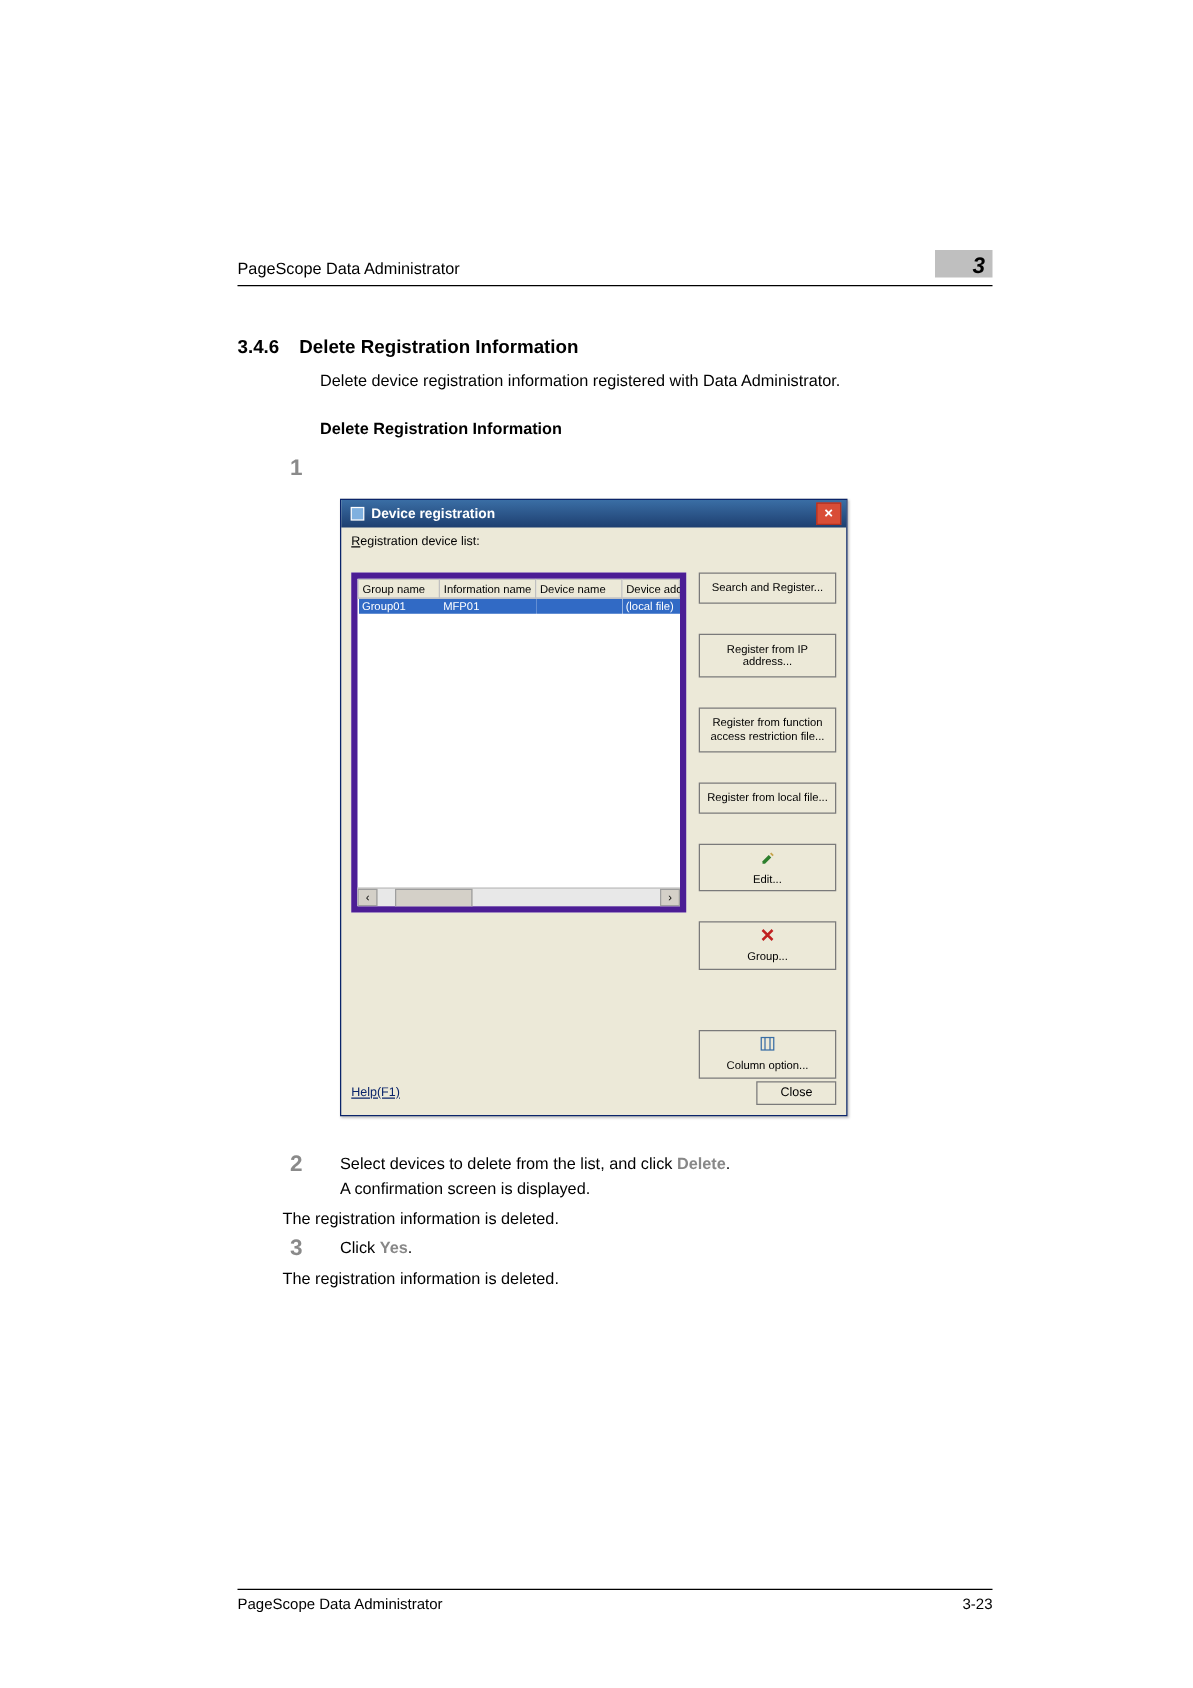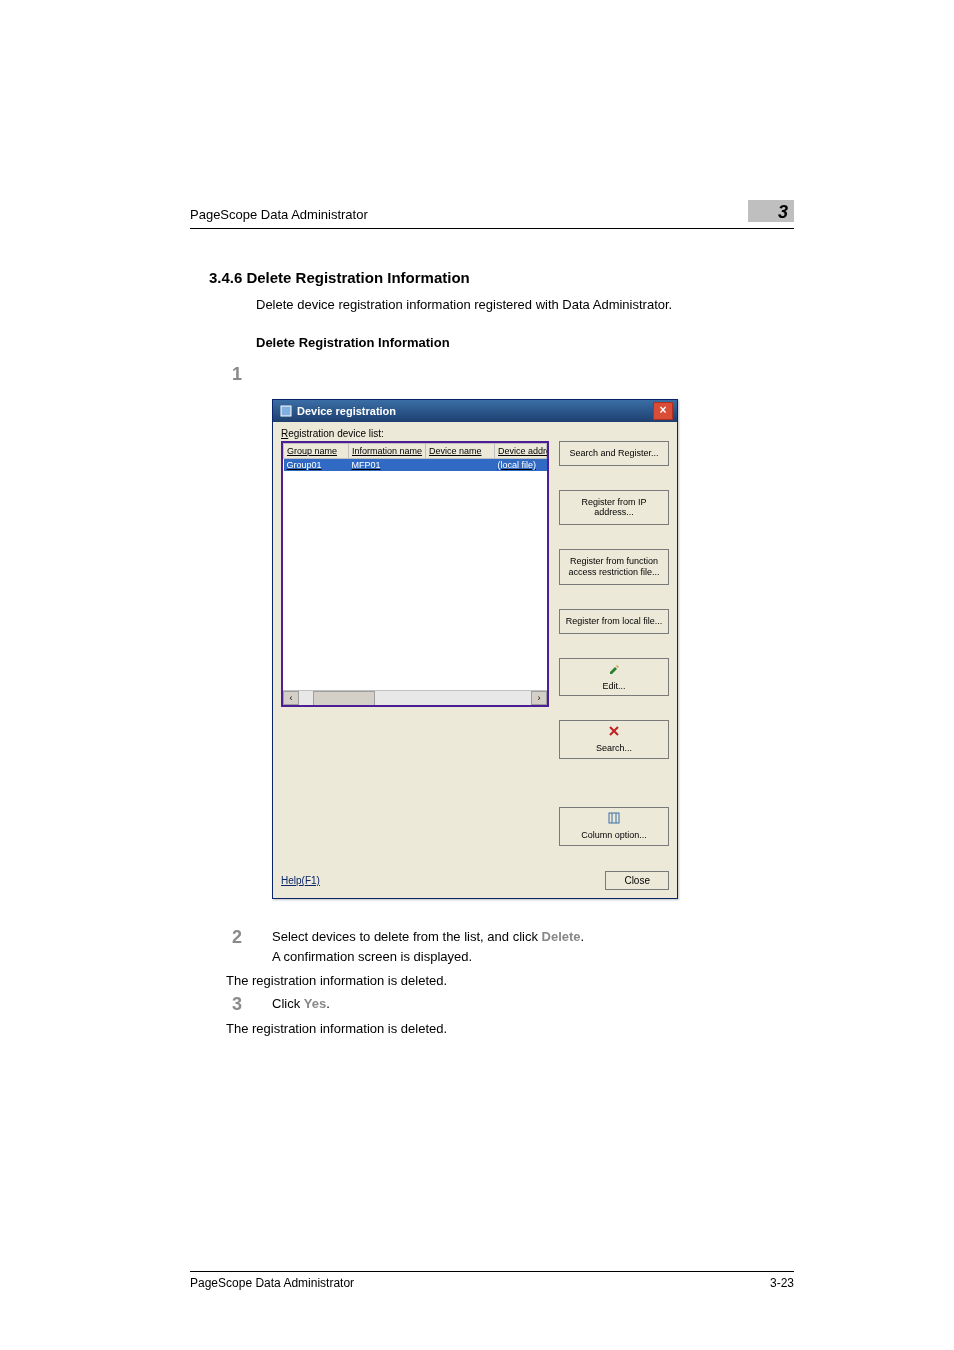--- a/index.html
+++ b/index.html
@@ -35,23 +35,22 @@
     padding: 2px 6px 0 0;
     box-sizing: border-box;
   }
   .rh-chapter {
     font-size: 18px;
     font-weight: bold;
     font-style: italic;
   }
   .section-heading {
     display: flex;
-    gap: 4px;
+    gap: 16px;
     margin-bottom: 10px;
-    margin-left: 19px;
   }
   .section-num {
     font-size: 15px;
     font-weight: bold;
   }
   .section-title {
     font-size: 15px;
     font-weight: bold;
   }
   .body-text {
@@ -120,35 +119,34 @@
     font-size: 12px; font-weight: bold;
     line-height: 14px;
     text-align: center;
     cursor: pointer;
   }
   .dlg-body {
     padding: 6px 8px 8px 8px;
   }
   .dlg-list-label {
     font-size: 10px;
-    margin-bottom: 2px;
+    margin-bottom: 19px;
   }
   .dlg-list-label u { text-decoration: underline; }
   .dlg-columns {
     display: flex;
     gap: 10px;
   }
   .dlg-list {
     flex: 1;
-    border: 2px solid #4c1d95;
+    border: 5px solid #4c1d95;
     background: #fff;
     height: 262px;
     position: relative;
     overflow: hidden;
-    text-decoration: underline;
   }
   .dlg-table {
     border-collapse: collapse;
     width: 100%;
     font-size: 9px;
     table-layout: fixed;
   }
   .dlg-table th {
     background: #ece9d8;
     border: 1px solid #c0c0c0;
@@ -218,21 +216,21 @@
   .mini-ico {
     width: 12px; height: 12px;
     flex: 0 0 12px;
     display: inline-block;
   }
   .spacer { flex: 1; }
   .dlg-footer {
     display: flex;
     justify-content: space-between;
     align-items: center;
-    margin-top: 25px;
+    margin-top: 2px;
   }
   .dlg-help {
     font-size: 10px;
     color: #0a246a;
     text-decoration: underline;
     cursor: pointer;
   }
   .dlg-footbtn {
     border: 1px solid #7a7a7a;
     background: #ece9d8;
@@ -341,21 +339,21 @@
                 </svg>
             </span>
             <span>Edit...</span>
           </div>
           <div class="dlg-sidebtn with-icon">
             <span class="mini-ico">
               <svg viewBox="0 0 12 12" width="12" height="12">
                   <path d="M2 2l8 8M10 2l-8 8" stroke="#c02020" stroke-width="2"></path>
                 </svg>
             </span>
-            <span>Search...</span>
+            <span>Group...</span>
           </div>
           <div class="spacer"></div>
           <div class="dlg-sidebtn with-icon">
             <span class="mini-ico">
               <svg viewBox="0 0 12 12" width="12" height="12">
                   <rect x="1" y="1" width="10" height="10" fill="none" stroke="#3a6ea5"></rect>
                   <line x1="4" y1="1" x2="4" y2="11" stroke="#3a6ea5"></line>
                   <line x1="8" y1="1" x2="8" y2="11" stroke="#3a6ea5"></line>
                 </svg>
             </span>

